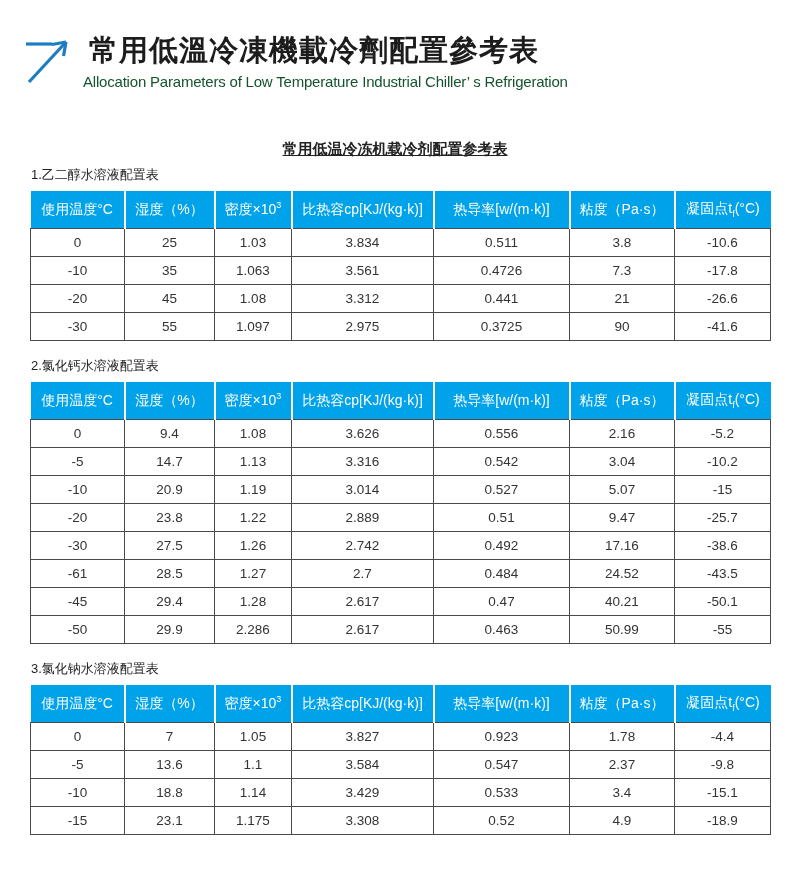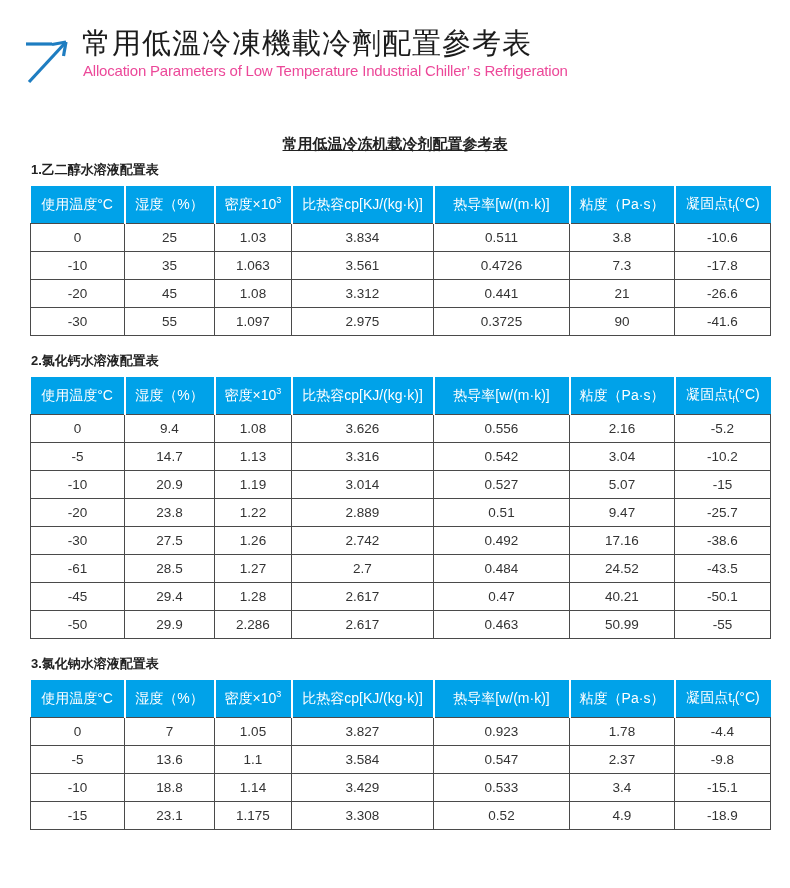--- a/index.html
+++ b/index.html
@@ -14,47 +14,46 @@
   
   .brand-header {
     display: flex;
     align-items: flex-start;
     padding: 28px 0 0 24px;
   }
   .brand-logo { width: 46px; height: 52px; margin-top: 5px; flex: 0 0 auto; }
   .brand-text { margin-left: 12px; }
   .brand-title-zh {
     font-size: 29px;
-    font-weight: 400;
+    font-weight: 700;
     color: #1c1c1c;
     letter-spacing: 1px;
     line-height: 1.08;
-    margin: 0;
+    margin: 7px;
   }
   .brand-title-en {
     font-size: 15px;
-    color: #ec4899;
+    color: #14532d;
     margin: 3px 0 0 1px;
     letter-spacing: -0.2px;
   }
   
   .center-title {
     text-align: center;
     font-size: 15px;
     font-weight: 700;
     color: #222222;
     margin: 50px 0 6px 0;
     text-decoration: underline;
   }
   
   .section-label {
     margin: 16px 0 7px 31px;
     font-size: 13px;
     color: #222222;
-    font-weight: bold;
   }
   .section-label.first { margin-top: 7px; }
   table.data-table {
     border-collapse: collapse;
     table-layout: fixed;
     width: 740px;
     margin-left: 30px;
   }
   table.data-table thead th {
     background: #00a2e9;

